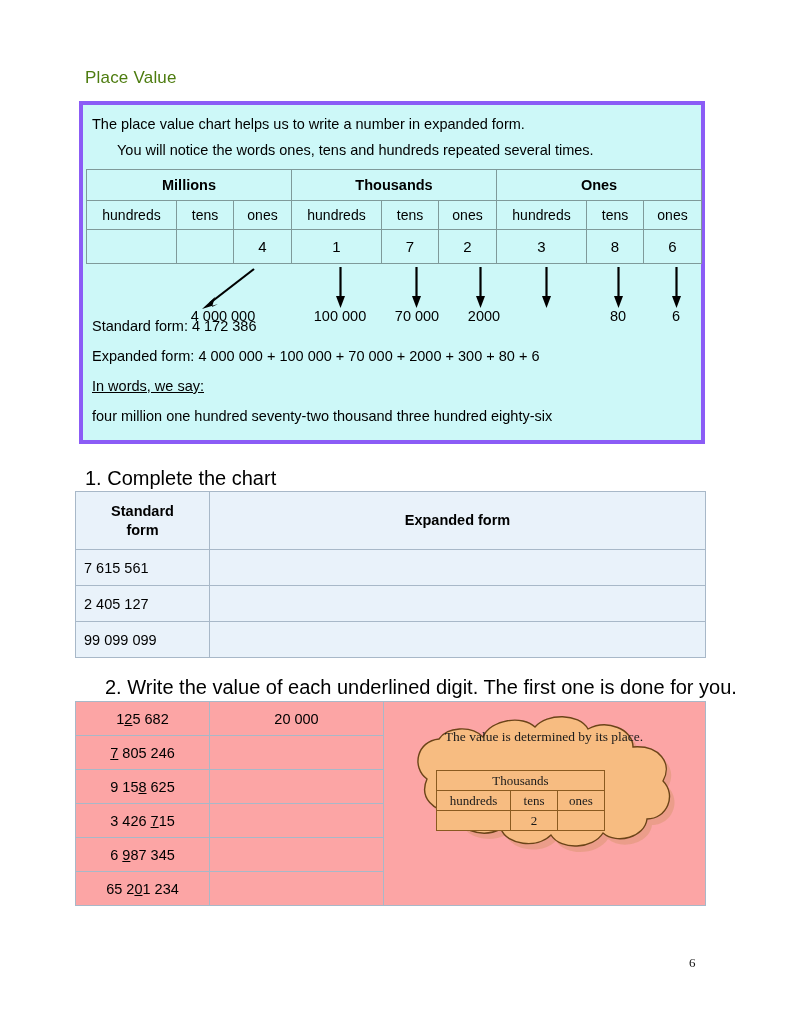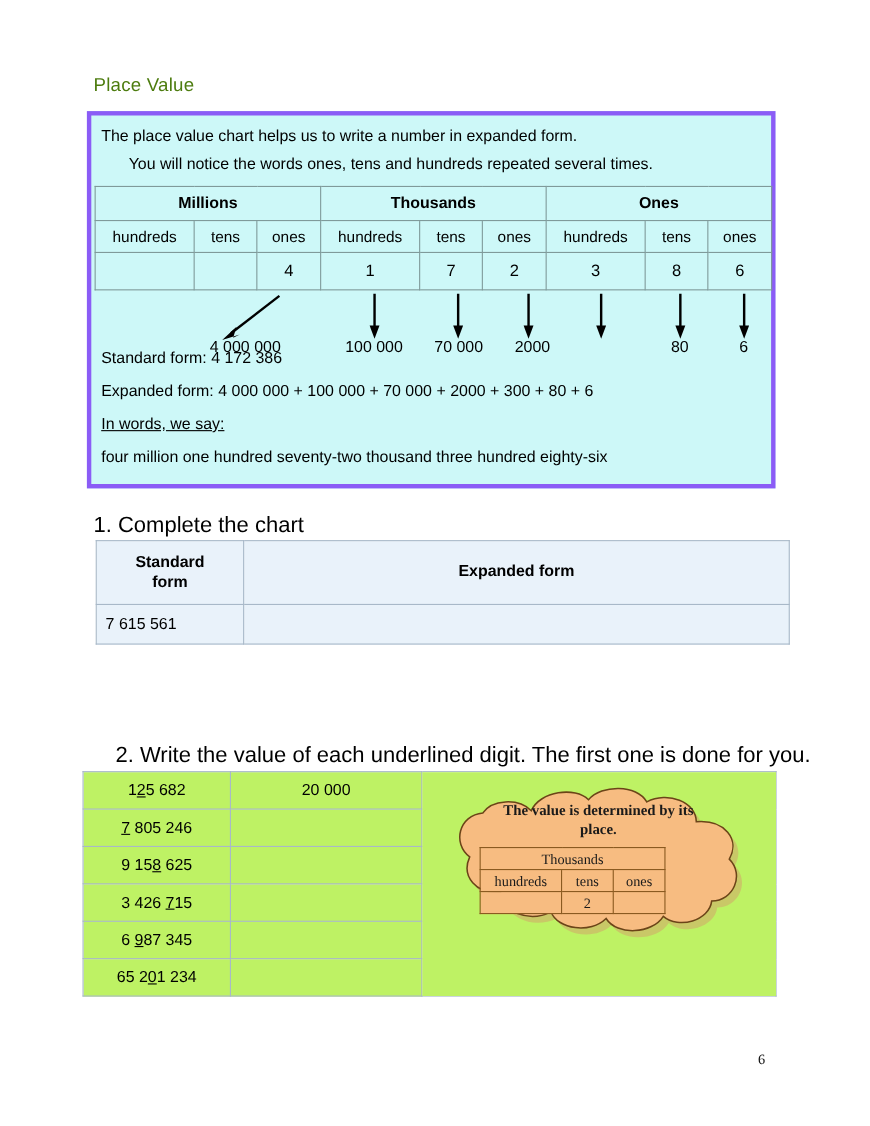--- a/index.html
+++ b/index.html
@@ -132,21 +132,21 @@
     font-size: 20px;
     color: #000;
     white-space: nowrap;
   }
   .q1-heading { left: 85px; top: 467px; }
   .q2-heading { left: 81px; top: 676px; margin-left: 24px; }
 
   
   .q1-table {
     position: absolute;
-    left: 87px;
+    left: 75px;
     top: 491px;
     width: 631px;
     border-collapse: collapse;
     table-layout: fixed;
   }
   .q1-table td, .q1-table th {
     border: 1px solid #a8b8c8;
     background: #E9F2FA;
     padding: 0;
     font-weight: normal;
@@ -171,21 +171,21 @@
   .q2-table {
     position: absolute;
     left: 75px;
     top: 701px;
     width: 631px;
     border-collapse: collapse;
     table-layout: fixed;
   }
   .q2-table td {
     border: 1px solid #a8b8c8;
-    background: #bef264;
+    background: #fca5a5;
     height: 33px;
     font-size: 14.5px;
     text-align: center;
     vertical-align: middle;
     padding: 0;
   }
   .q2-table col.c-num { width: 134px; }
   .q2-table col.c-ans { width: 174px; }
   .q2-table td.cloud-cell {
     padding: 0;
@@ -209,21 +209,20 @@
   }
   .cloud-text {
     position: absolute;
     left: 60px;
     top: 27px;
     width: 200px;
     font-family: "Liberation Serif", serif;
     font-size: 13.5px;
     line-height: 1.25;
     color: #1a1a1a;
-    font-weight: bold;
   }
   .mini-table {
     position: absolute;
     left: 52px;
     top: 68px;
     width: 168px;
     border-collapse: collapse;
     table-layout: fixed;
     font-family: "Liberation Serif", serif;
   }
@@ -373,20 +372,28 @@
       <th>
         <span>Standard</span><br>
         <span>form</span>
       </th>
       <th>Expanded form</th>
     </tr>
     <tr>
       <td>7 615 561</td>
       <td></td>
     </tr>
+    <tr>
+      <td>2 405 127</td>
+      <td></td>
+    </tr>
+    <tr>
+      <td>99 099 099</td>
+      <td></td>
+    </tr>
   </tbody>
     </table>
 
   <div class="q-heading q2-heading">2.  Write the value of each underlined digit.  The first one is done for you.</div>
 
   <table class="q2-table">
     <colgroup>
         <col class="c-num">
         <col class="c-ans">
         <col>

